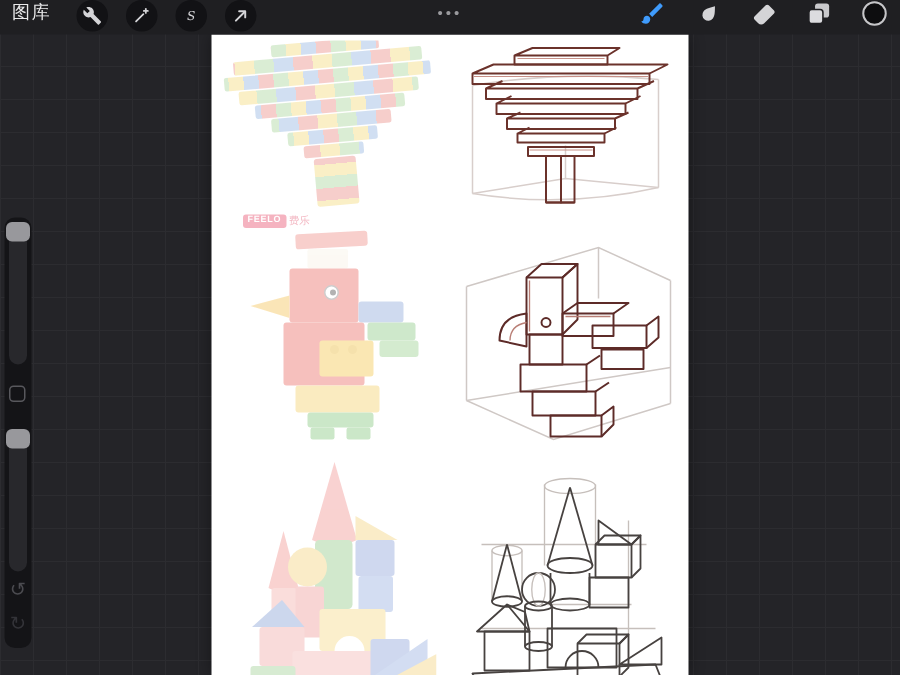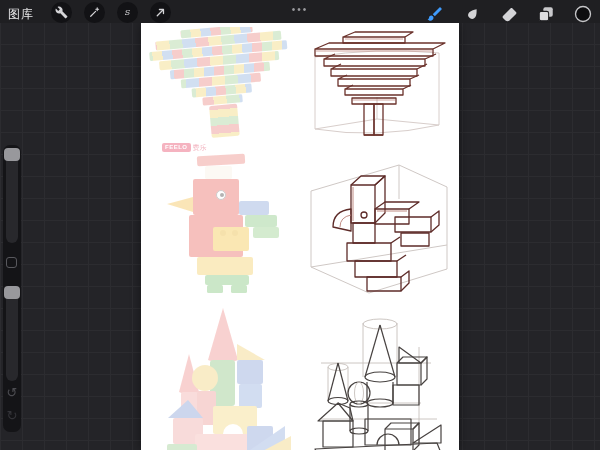--- a/index.html
+++ b/index.html
@@ -8,21 +8,21 @@
     font-family:"Liberation Sans","DejaVu Sans",sans-serif;
     background-color:#242428;
     background-image:
       linear-gradient(#2c2c30 1px, transparent 1px),
       linear-gradient(90deg,#2c2c30 1px, transparent 1px);
     background-size:22px 22px;
   }
   
   .toolbar{
     position:absolute;top:0;left:0;width:600px;height:23px;
-    background:#1f1f22;display:flex;align-items:flex-end;z-index:10;
+    background:#1f1f22;display:flex;align-items:flex-start;z-index:10;
   }
   .gallery-btn{color:#e9e9ea;font-size:12px;margin-left:8px;letter-spacing:1px;cursor:default;}
   .circle-btn{
     width:21px;height:21px;border-radius:50%;background:#121215;
     display:flex;align-items:center;justify-content:center;flex:0 0 auto;
   }
   .cb1{margin-left:17px;} .cb2{margin-left:12px;} 
   .more-dots{
     position:absolute;left:50%;transform:translateX(-50%);
     color:#9a9a9e;font-size:10px;letter-spacing:2px;top:4px;

